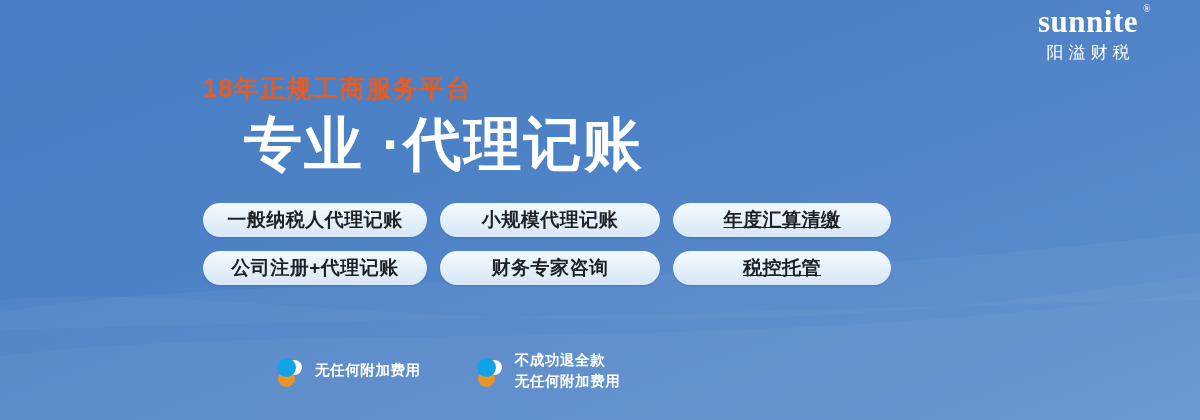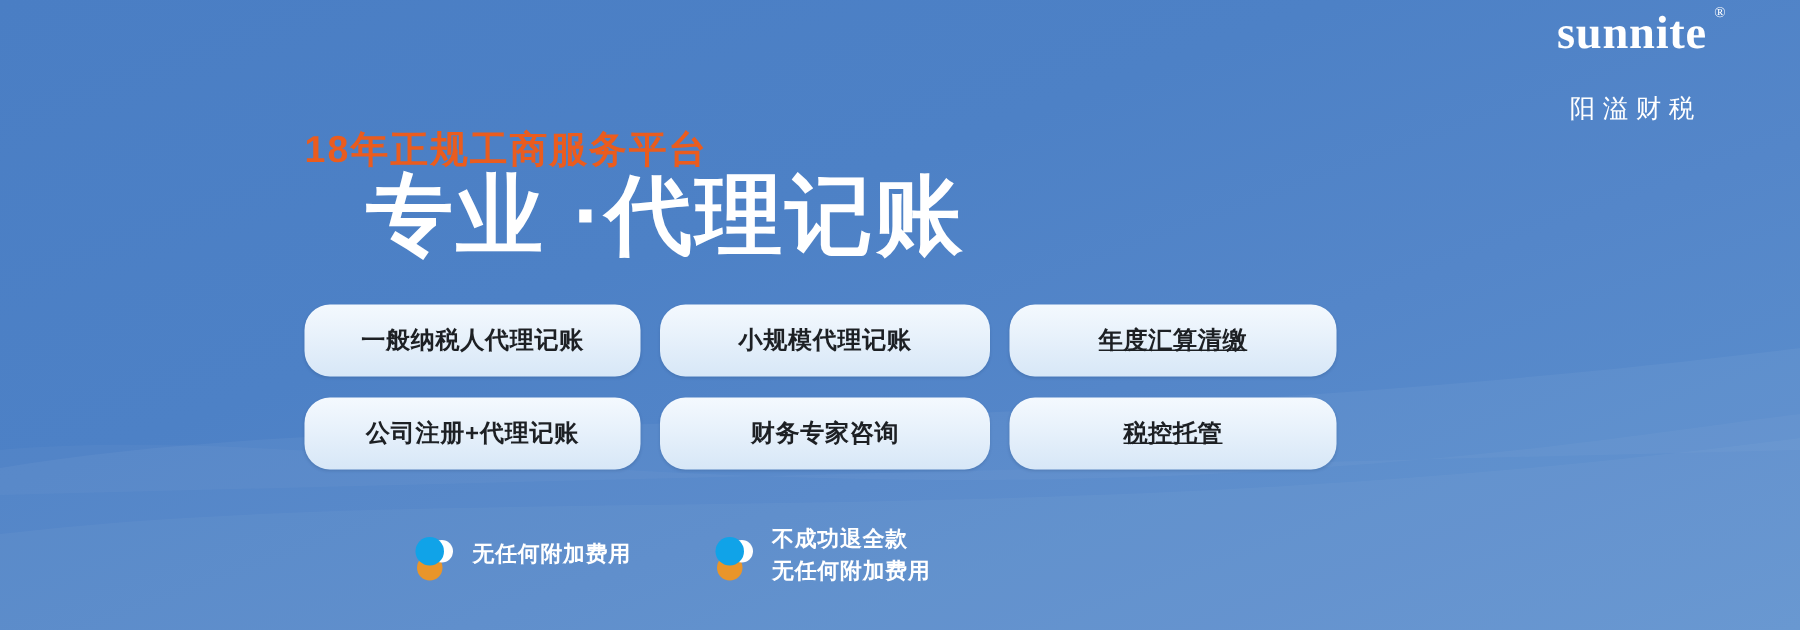--- a/index.html
+++ b/index.html
@@ -46,40 +46,39 @@
   }
   .logo-reg {
     position: absolute;
     top: -2px;
     right: -13px;
     font-size: 10px;
     font-weight: 400;
     line-height: 1;
   }
   .logo-cn {
-    margin-top: 22px;
+    margin-top: 2px;
     color: #ffffff;
     font-size: 17px;
     font-weight: 500;
     letter-spacing: 5px;
     padding-left: 5px;
   }
 
   
   .kicker {
     position: absolute;
     left: 203px;
     top: 76px;
     color: #ea5c1e;
     font-size: 25px;
     font-weight: 700;
     letter-spacing: 1.5px;
     line-height: 1;
     white-space: nowrap;
-    margin-top: 12px;
   }
   .headline {
     position: absolute;
     left: 200px;
     top: 112px;
     color: #ffffff;
     font-size: 58px;
     font-weight: 700;
     letter-spacing: 2px;
     line-height: 1.1;
@@ -92,25 +91,25 @@
     position: absolute;
     left: 203px;
     top: 203px;
   }
   .pill-row {
     display: flex;
     gap: 13px;
     margin-bottom: 14px;
   }
   .pill {
-    height: 48px;
+    height: 34px;
     border-radius: 17px;
     background: linear-gradient(180deg, #f4f9fe 0%, #e7f1fb 46%, #d7e7f7 100%);
     color: #1d2024;
-    font-size: 16px;
+    font-size: 19px;
     font-weight: 700;
     display: flex;
     align-items: center;
     justify-content: center;
     letter-spacing: 0.5px;
     box-shadow: 0 1px 2px rgba(20,50,90,0.18);
   }
   .pill.w1 { width: 224px; }
   .pill.w2 { width: 220px; }
   .pill.w3 { width: 218px; text-decoration: underline; }

